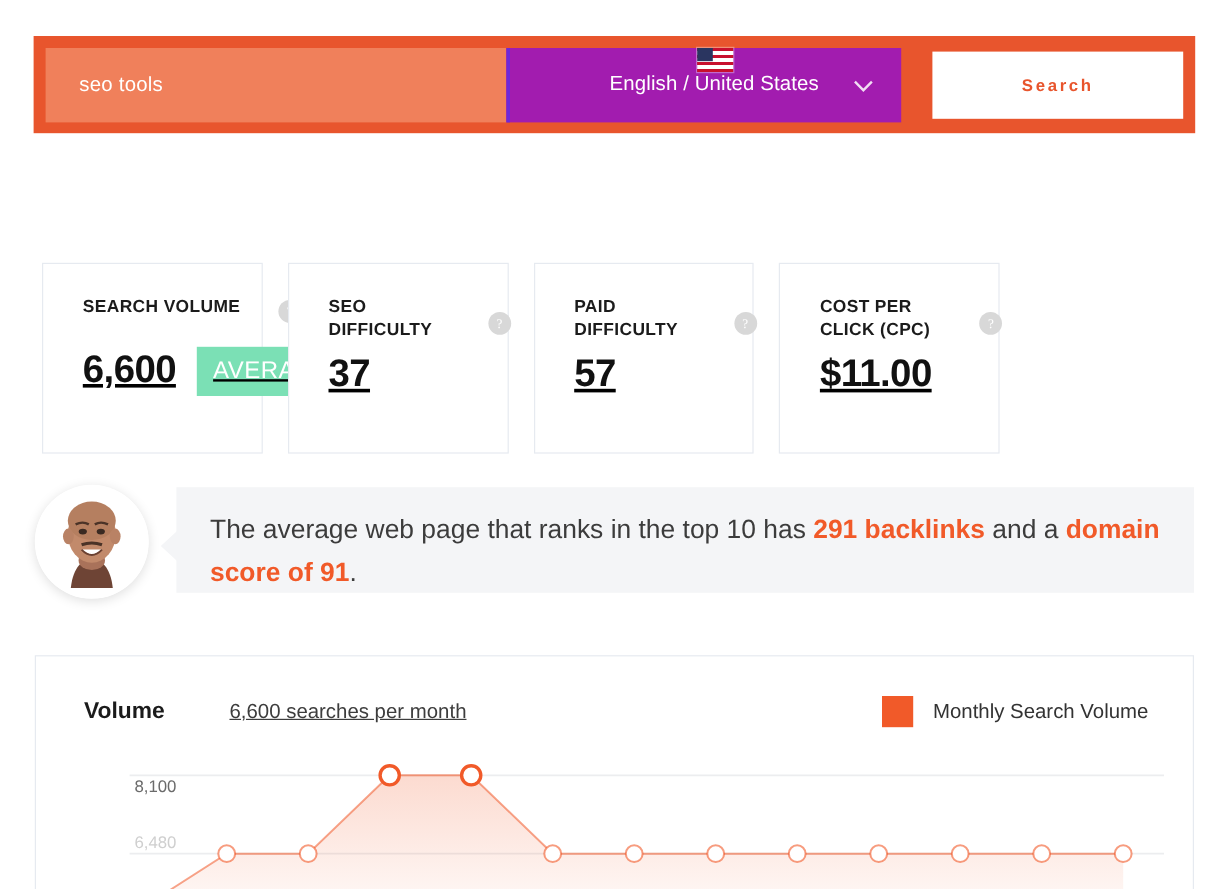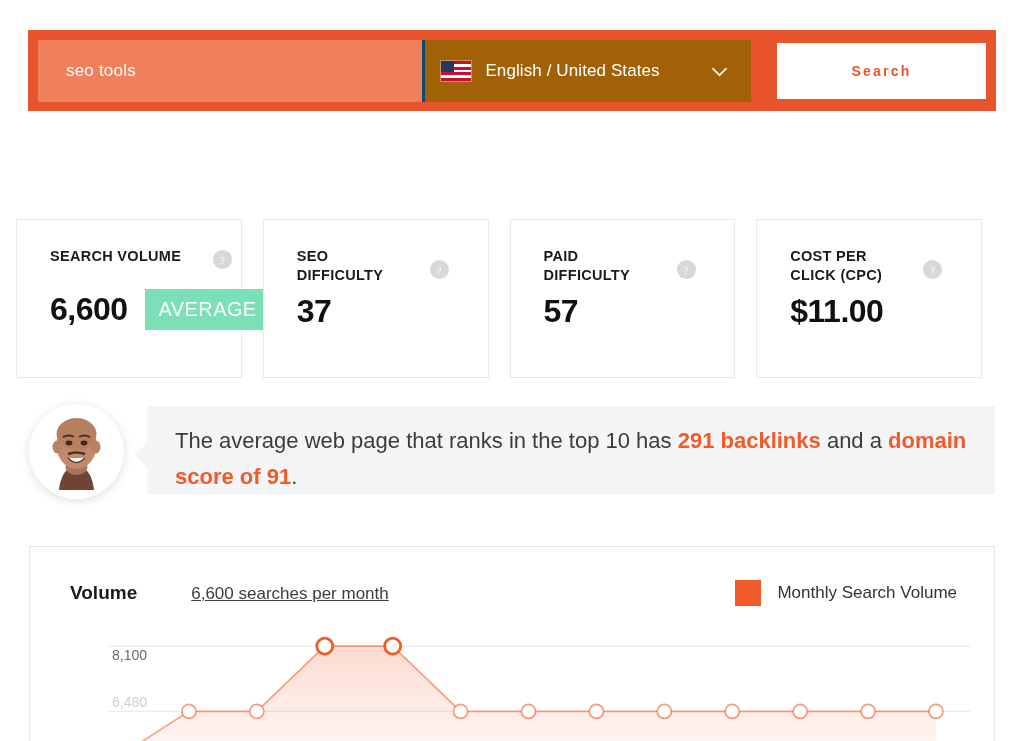--- a/index.html
+++ b/index.html
@@ -25,24 +25,25 @@
     border: none; outline: none;
     color: #ffffff;
     font-family: "Liberation Sans", sans-serif;
     font-size: 17px;
     padding-left: 28px;
     letter-spacing: .2px;
   }
   .search-input::placeholder { color:#ffffff; opacity:1; }
   .lang-select {
     width: 330px; height: 62px;
-    background: #a16207;
+    background: #a21caf;
     display: flex; align-items: center;
     cursor: pointer; position: relative;
-    border-left: 3px solid #0c4a6e;
+    border-left: 3px solid #6d28d9;
+    flex-direction: column;
   }
   .flag {
     width: 30px; height: 20px; margin-left: 16px;
     background: linear-gradient(
       to bottom,
       #c8102e 0 14.2%, #ffffff 14.2% 28.5%, #c8102e 28.5% 42.8%,
       #ffffff 42.8% 57.1%, #c8102e 57.1% 71.4%, #ffffff 71.4% 85.7%,
       #c8102e 85.7% 100%);
     position: relative; flex: 0 0 auto;
     box-shadow: 0 0 0 1px rgba(255,255,255,.35);
@@ -72,38 +73,38 @@
 
   
   .page-title {
     position:absolute; left:29px; top:150px;
     font-size: 30px; color:#1b1b1b; letter-spacing:-0.3px;
   }
   .page-title b { font-weight: 700; }
   .page-title span { font-weight: 400; color:#222; }
 
   
-  .cards { position:absolute; left:16px; top:219px; width:966px; height:159px;
+  .cards { position:absolute; left:35px; top:219px; width:798px; height:159px;
            display:flex; gap:21px; }
   .card {
     flex:1 1 0; background:#fff; border:1px solid #E6EAF0;
     position:relative; padding: 27px 0 0 33px;
   }
   .card-head {
     font-size: 14.5px; font-weight:700; color:#1b1b1b;
     letter-spacing:.3px; line-height:1.32; text-transform:uppercase;
     max-width: 135px;
   }
   .help {
     position:absolute; width:19px; height:19px; border-radius:50%;
     background:#D8D8D8; color:#fff; font-size:11px;
     display:flex; align-items:center; justify-content:center;
     font-family:"Liberation Serif", serif;
   }
-  .card .metric-row { position:absolute; left:33px; bottom:47px; display:flex; align-items:center; }
+  .card .metric-row { position:absolute; left:33px; bottom:47px; display:flex; align-items:flex-start;text-decoration:underline; }
   .metric-val { font-size: 32px; font-weight:700; color:#111; letter-spacing:-.5px; }
   .badge {
     margin-left: 17px; background:#7BE0B5; color:#ffffff;
     font-size: 20px; padding: 9px 14px; letter-spacing:.4px;
   }
 
   
   .insight { position:absolute; left:29px; top:404px; width:966px; height:90px; }
   .avatar {
     position:absolute; left:0; top:0; width:95px; height:95px;

